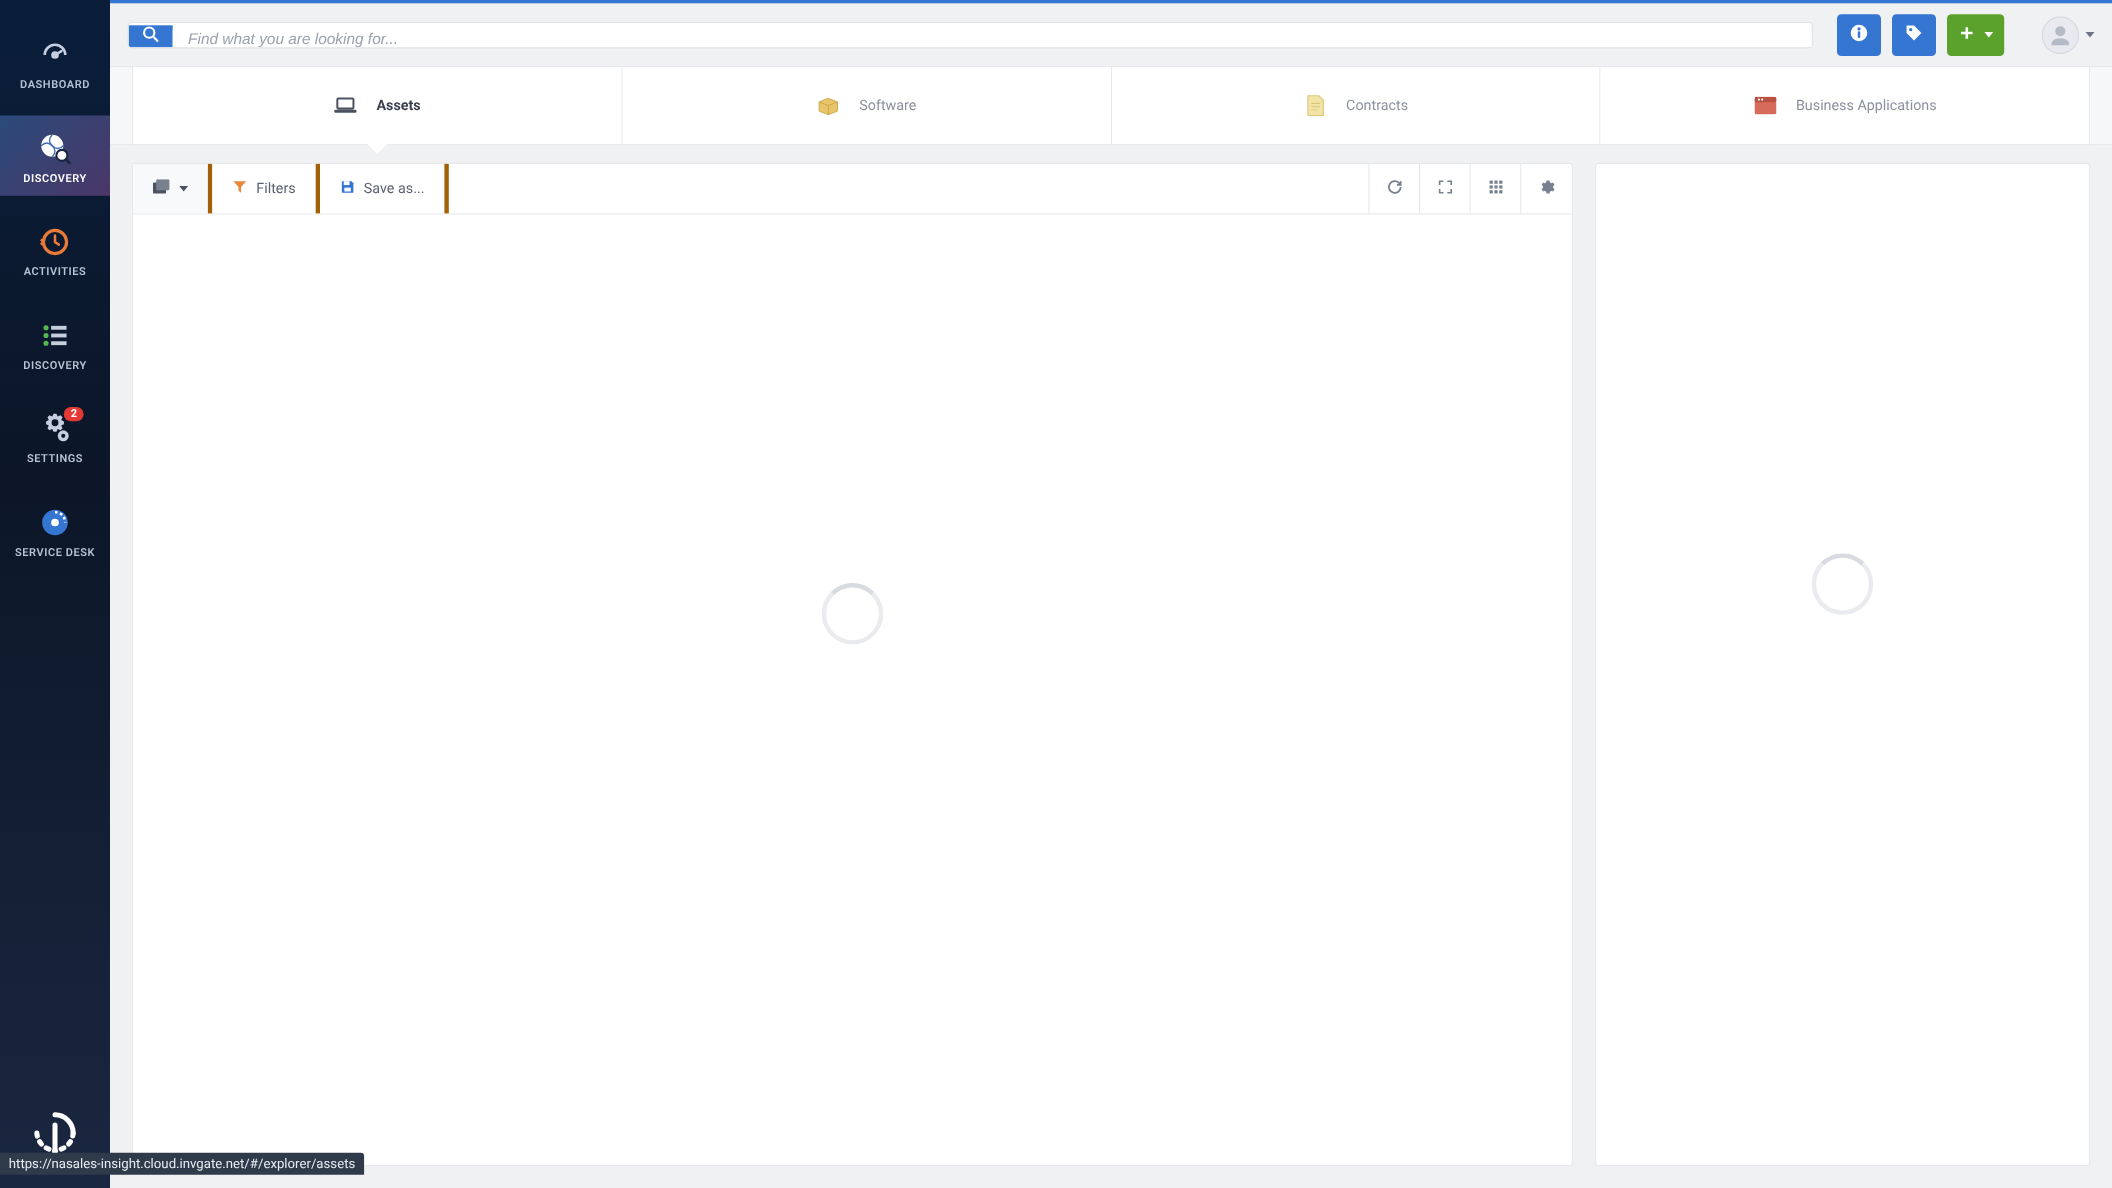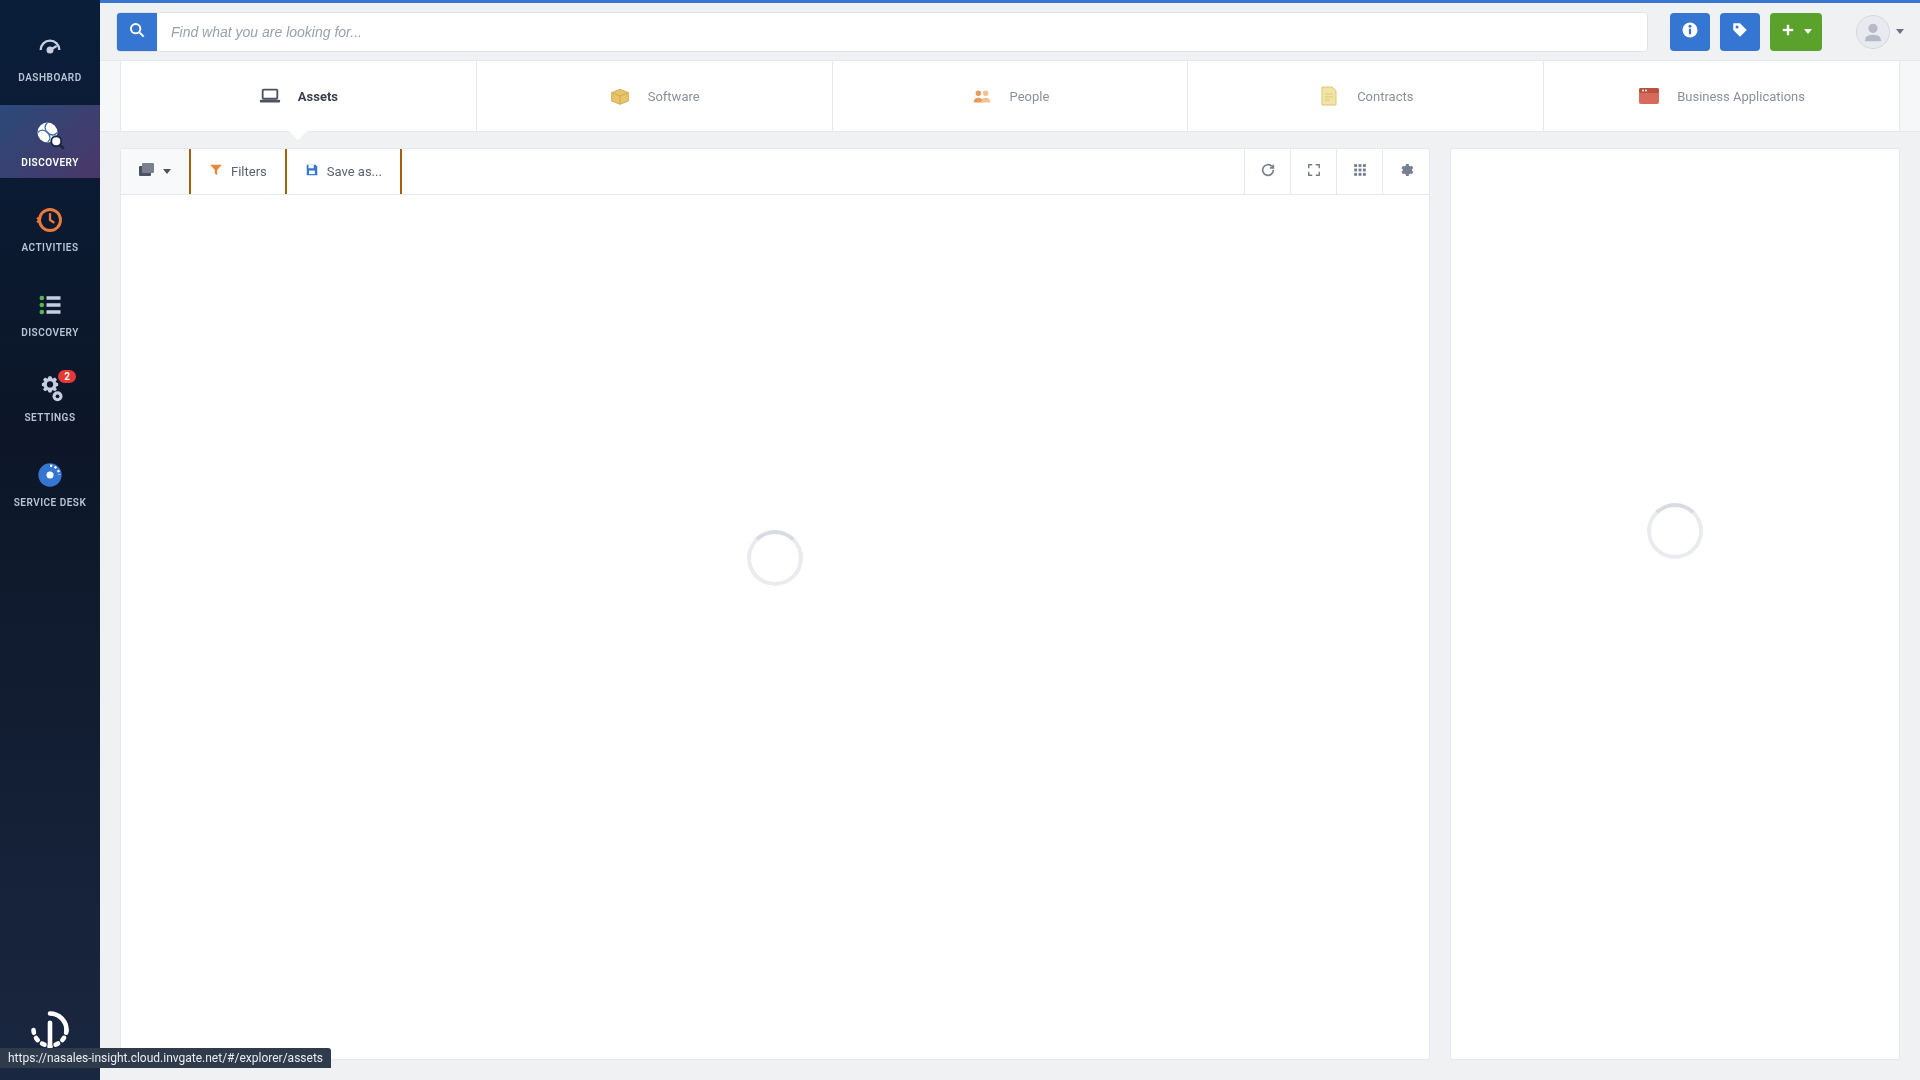--- a/index.html
+++ b/index.html
@@ -86,25 +86,26 @@
       background: #f0f1f3;
       border-top: 3px solid #3476d2;
       display: flex;
       align-items: center;
       padding: 10px 16px;
       gap: 8px;
     }
     .search-wrap {
       display: flex;
       flex: 1;
-      height: 40px;
+      height: 24px;
       border-radius: 4px;
       overflow: hidden;
       background: #fff;
       border: 1px solid #e0e2e7;
+      align-items: flex-end;
     }
     .search-btn {
       width: 40px;
       background: #3476d2;
       color: #fff;
       display: flex;
       align-items: center;
       justify-content: center;
       cursor: pointer;
     }
@@ -235,21 +236,21 @@
       height: 46px;
       display: flex;
       align-items: stretch;
       border-bottom: 1px solid #e6e8ec;
     }
     .tb-btn {
       display: flex;
       align-items: center;
       gap: 8px;
       padding: 0 18px;
-      border-right: 2px solid #a16207;
+      border-right: 4px solid #a16207;
       cursor: pointer;
       font-size: 13px;
       color: #5a6170;
       background: #f8f9fb;
     }
     .tb-btn.plain { background: #fff; }
     .tb-spacer { flex: 1; border-right: 1px solid #e6e8ec; }
     .tb-icon-btn {
       width: 46px;
       display: flex;
@@ -445,31 +446,20 @@
     <span class="tab-icon">
       <svg width="20" height="18" viewBox="0 0 24 20">
         <path d="M2 6 L12 2 L22 6 L22 16 L12 20 L2 16 Z" fill="#e8c46a" stroke="#c9a54a" stroke-width="1"></path>
         <path d="M2 6 L12 10 L22 6 M12 10 L12 20" fill="none" stroke="#c9a54a" stroke-width="1"></path>
       </svg>
     </span>
     <span class="tab-label">Software</span>
   </div>
   <div class="tab">
     <span class="tab-icon">
-      <svg width="24" height="18" viewBox="0 0 24 18">
-        <circle cx="8" cy="6" r="3" fill="#e99a5a"></circle>
-        <path d="M3 16 Q3 11 8 11 Q13 11 13 16 Z" fill="#e99a5a"></path>
-        <circle cx="16" cy="6" r="3" fill="#f0c28f"></circle>
-        <path d="M11 16 Q11 11 16 11 Q21 11 21 16 Z" fill="#f0c28f"></path>
-      </svg>
-    </span>
-    <span class="tab-label">People</span>
-  </div>
-  <div class="tab">
-    <span class="tab-icon">
       <svg width="16" height="20" viewBox="0 0 16 20">
         <path d="M1 1 L11 1 L15 5 L15 19 L1 19 Z" fill="#f2e4a6" stroke="#d9c77a" stroke-width="1"></path>
         <line x1="4" y1="8" x2="12" y2="8" stroke="#d9c77a"></line>
         <line x1="4" y1="11" x2="12" y2="11" stroke="#d9c77a"></line>
         <line x1="4" y1="14" x2="9" y2="14" stroke="#d9c77a"></line>
       </svg>
     </span>
     <span class="tab-label">Contracts</span>
   </div>
   <div class="tab">

